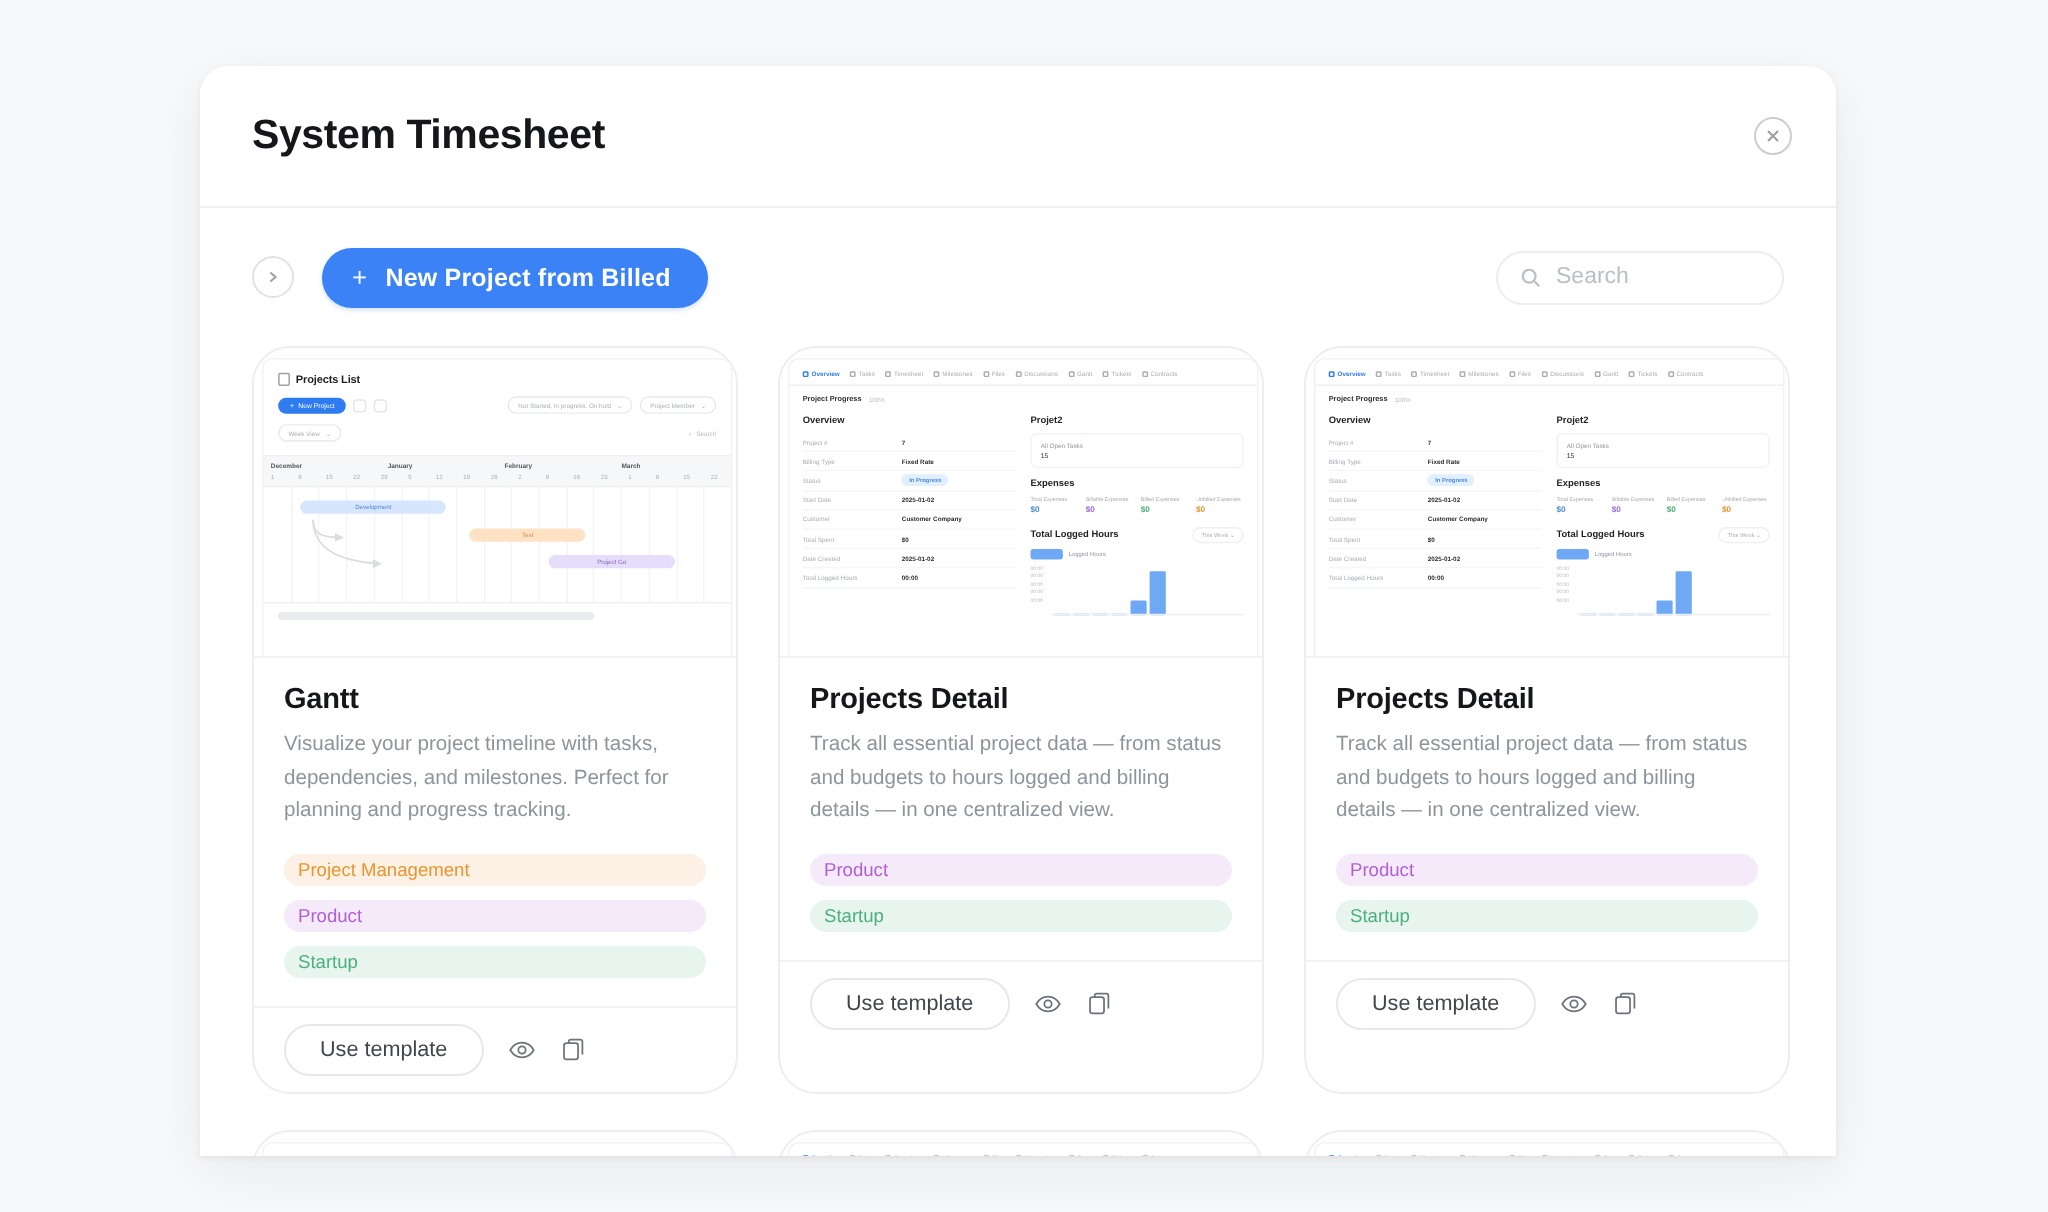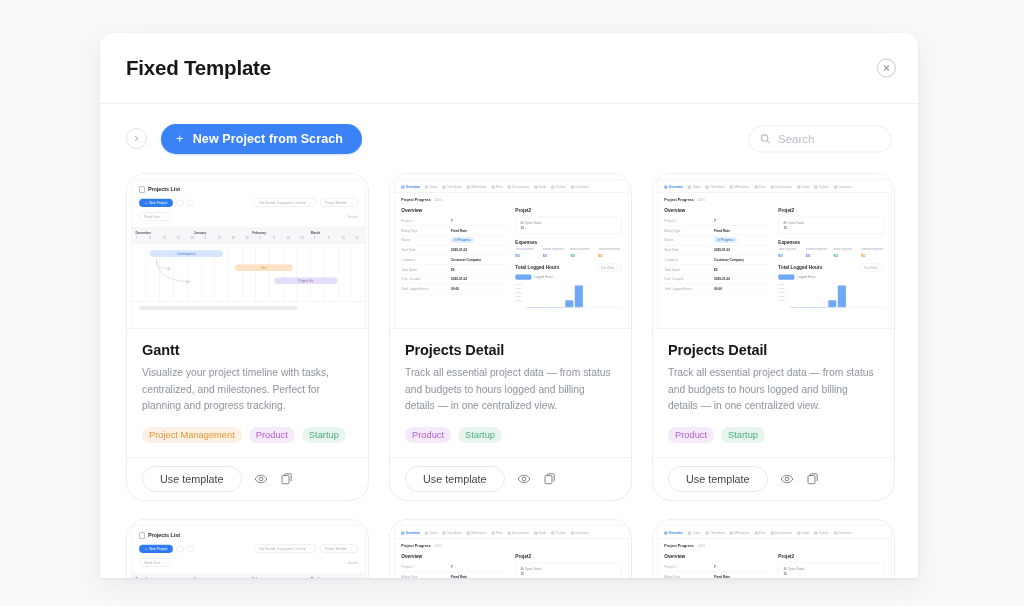--- a/index.html
+++ b/index.html
@@ -79,21 +79,21 @@
   .thumb-inner {
     position: absolute; left: 4px; top: 5px;
     width: 320px; height: 215px;
     transform: scale(.735); transform-origin: 0 0;
     background: #fff; border: 1px solid #f0f2f4; border-radius: 7px;
     overflow: hidden;
   }
   .card-body { padding: 13px 15px 14px; }
   .card-title { font-size: 14.5px; font-weight: 700; color: #15171a; letter-spacing: -.1px; }
   .card-desc { margin-top: 7px; font-size: 10.3px; line-height: 1.62; color: #8d949c; }
-  .tags { margin-top: 12px; display: flex; gap: 7px; flex-wrap: wrap; }
+  .tags { margin-top: 12px; display: flex; gap: 7px; flex-wrap: wrap; flex-direction: column; }
   .tag { font-size: 9.3px; padding: 3px 7px; border-radius: 9px; font-weight: 500; }
   .card-foot {
     border-top: 1px solid #f1f3f5; height: 43px;
     display: flex; align-items: center; padding: 0 15px; gap: 12px;
   }
   .use-btn {
     height: 26px; padding: 0 17px; border: 1px solid #e6e9ec; border-radius: 14px;
     background: #fff; font-family: inherit; font-size: 10.8px; color: #41464c;
     cursor: pointer; display: flex; align-items: center;
   }
@@ -158,37 +158,37 @@
   .pd-axis { position: absolute; left: 14px; right: 0; bottom: 0; height: 1px; background: #eef0f2; }
   .pd-sel { font-size: 3.9px; color: #a9aeb5; border: 1px solid #eef0f2; border-radius: 6px; padding: 2px 5px; }
 </style>
 </head>
 <body>
 
 <div class="stage">
   <div class="panel">
 
     <div class="panel-head">
-      <div class="panel-title">Fixed Template</div>
+      <div class="panel-title">System Timesheet</div>
       <div class="close-btn">
         <svg width="9" height="9" viewBox="0 0 9 9" fill="none" stroke="currentColor" stroke-width="1.1">
           <path d="M2 2 L7 7 M7 2 L2 7"></path>
         </svg>
       </div>
     </div>
 
     <div class="toolbar">
       <div class="chev-btn">
         <svg width="7" height="7" viewBox="0 0 7 7" fill="none" stroke="currentColor" stroke-width="1">
           <path d="M2.2 1.3 L4.8 3.5 L2.2 5.7"></path>
         </svg>
       </div>
       <button class="new-btn">
         <span class="plus">+</span>
-        <span>New Project from Scrach</span>
+        <span>New Project from Billed</span>
       </button>
       <div class="search-box">
         <svg width="11" height="11" viewBox="0 0 12 12" fill="none" stroke="currentColor" stroke-width="1.2">
           <circle cx="5" cy="5" r="3.5"></circle>
             <path d="M7.8 7.8 L10.5 10.5"></path>
         </svg>
         <span class="ph">Search</span>
       </div>
     </div>
 
@@ -283,21 +283,21 @@
                   </svg>
                 </div>
                 <div style="border-top: 1px solid rgb(238, 240, 242); padding: 6px 10px;">
                   <div class="m-ghost" style="width:72%"></div>
                 </div>
               </div>
             </div>
     </div>
     <div class="card-body">
       <div class="card-title">Gantt</div>
-      <div class="card-desc">Visualize your project timeline with tasks, centralized, and milestones. Perfect for planning and progress tracking.</div>
+      <div class="card-desc">Visualize your project timeline with tasks, dependencies, and milestones. Perfect for planning and progress tracking.</div>
       <div class="tags">
               <span class="tag" style="color: rgb(232, 150, 47); background: rgba(232, 150, 47, 0.13);">Project Management</span>
               <span class="tag" style="color: rgb(176, 95, 214); background: rgba(176, 95, 214, 0.13);">Product</span>
               <span class="tag" style="color: rgb(76, 175, 125); background: rgba(76, 175, 125, 0.13);">Startup</span>
             </div>
     </div>
     <div class="card-foot">
       <button class="use-btn">Use template</button>
       <span class="icon-btn">
         <svg width="14" height="14" viewBox="0 0 16 16" fill="none" stroke="currentColor" stroke-width="1">

